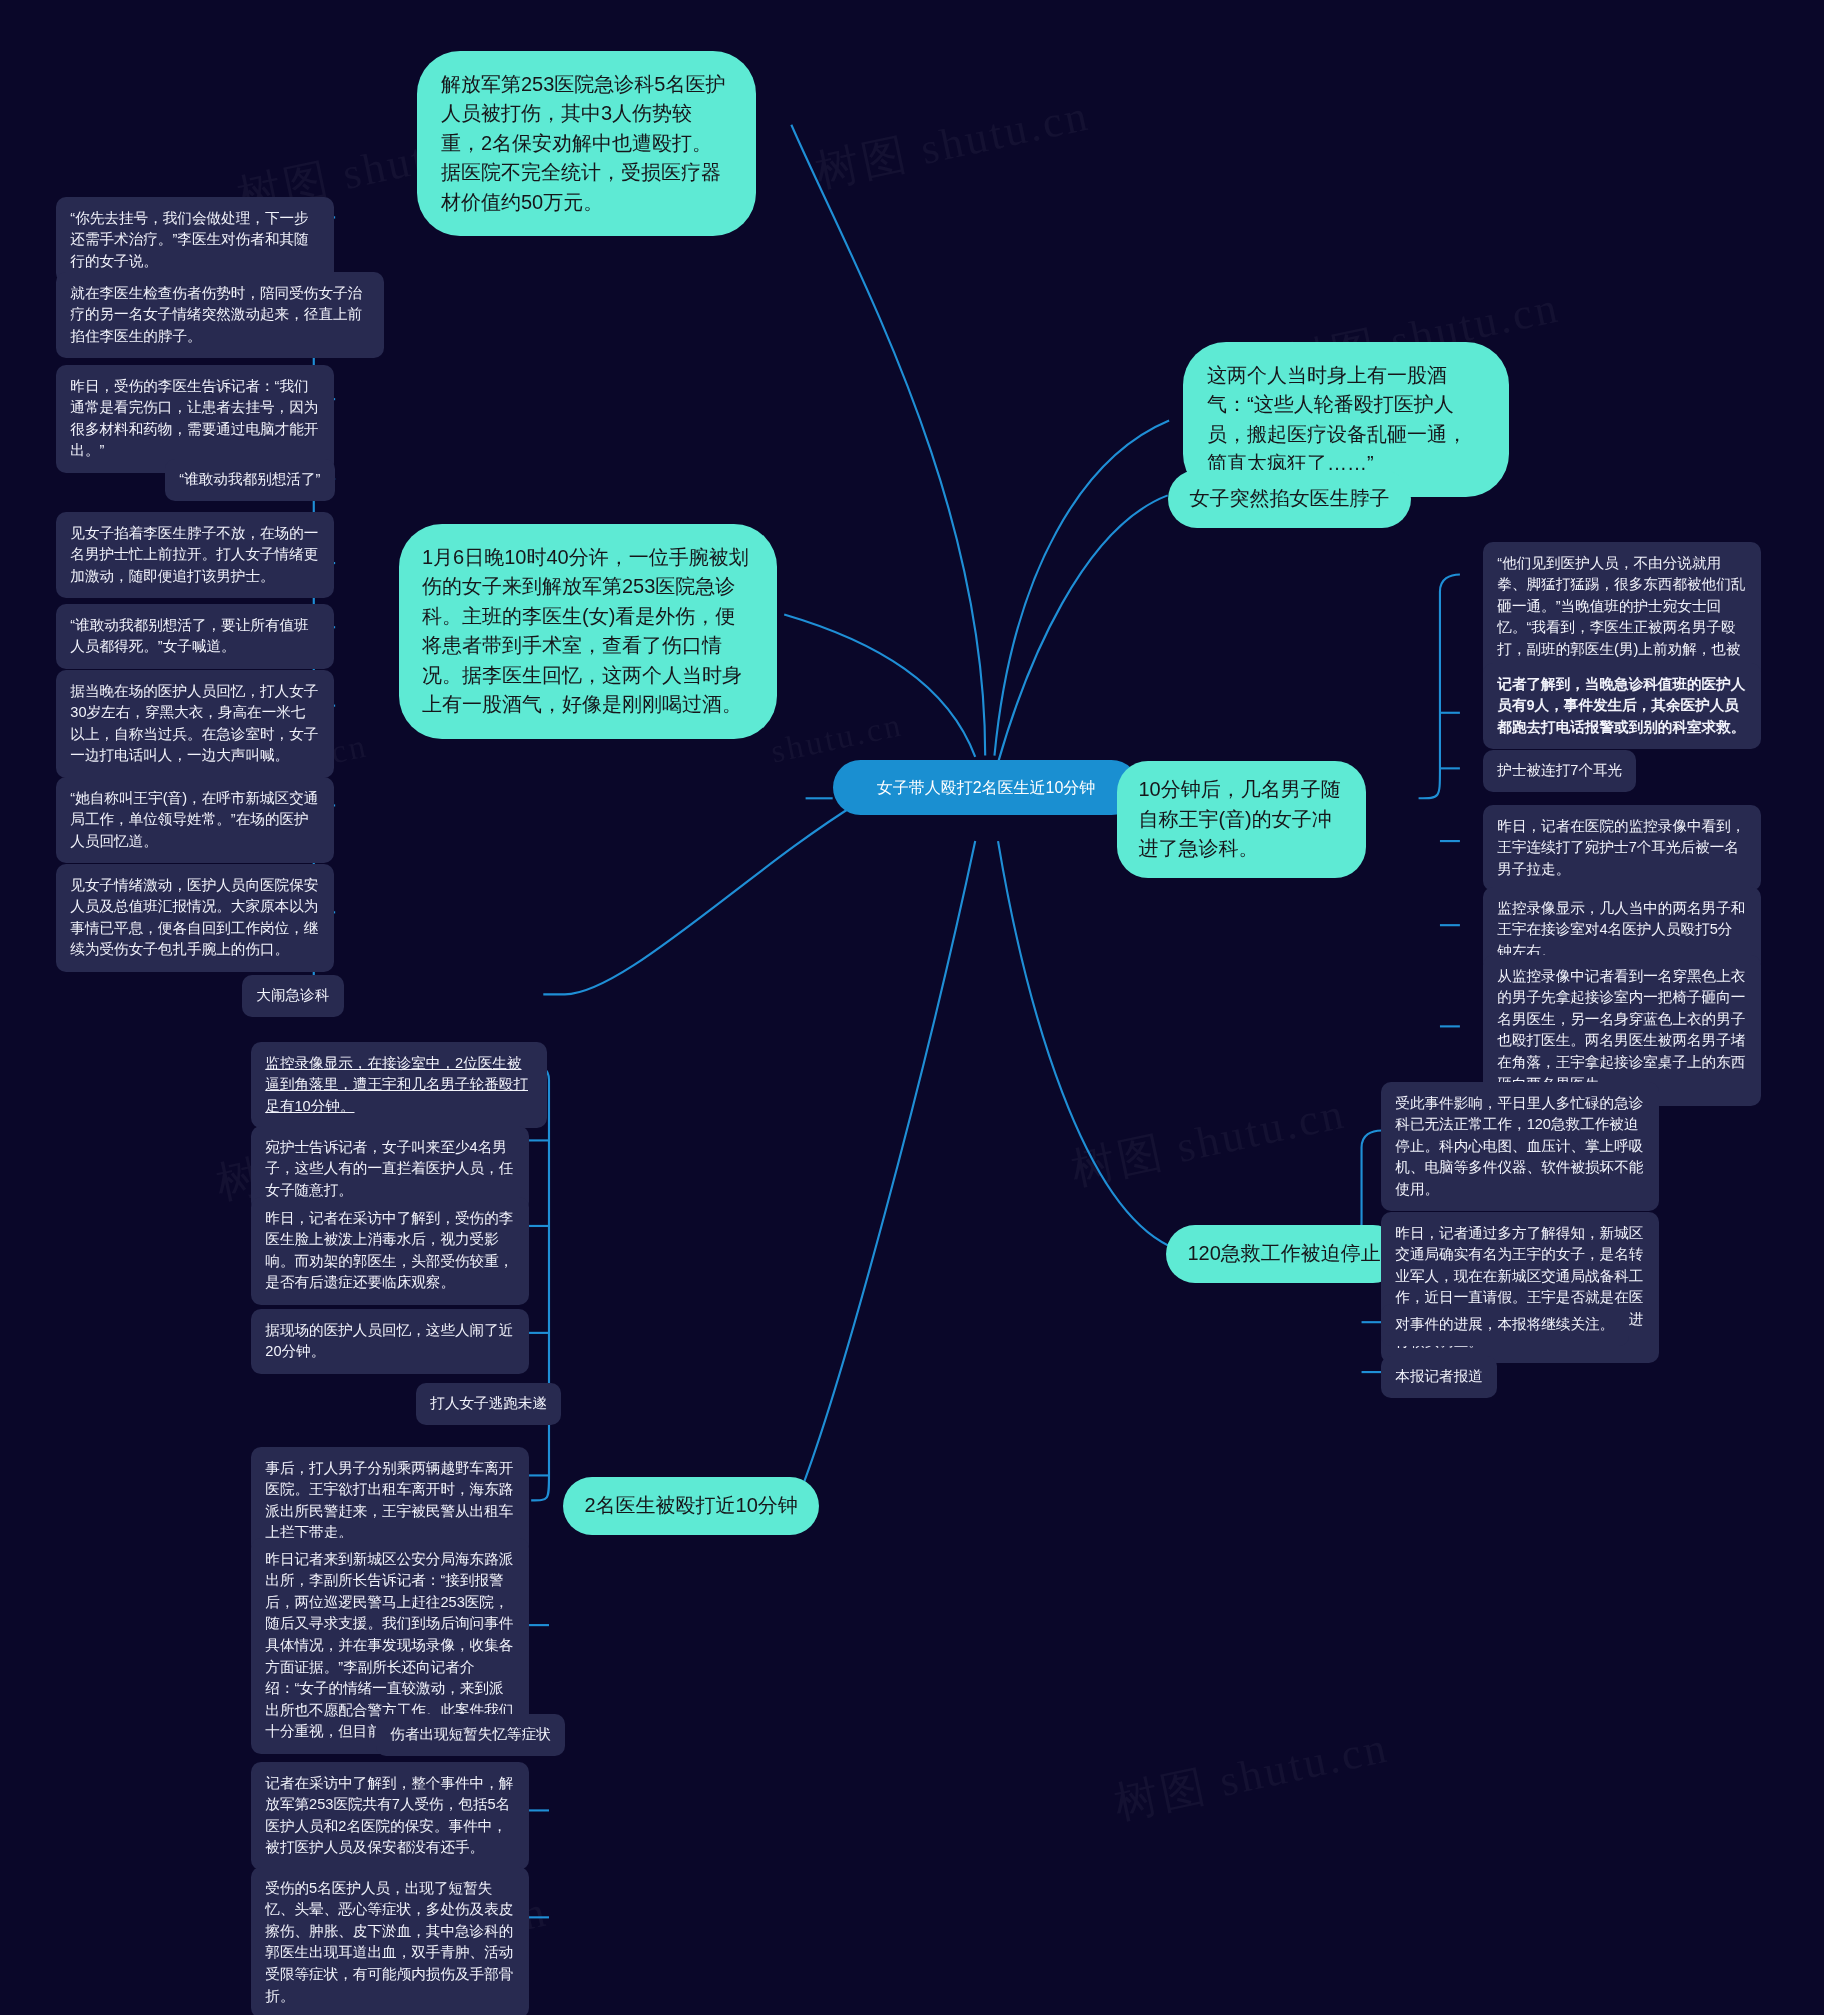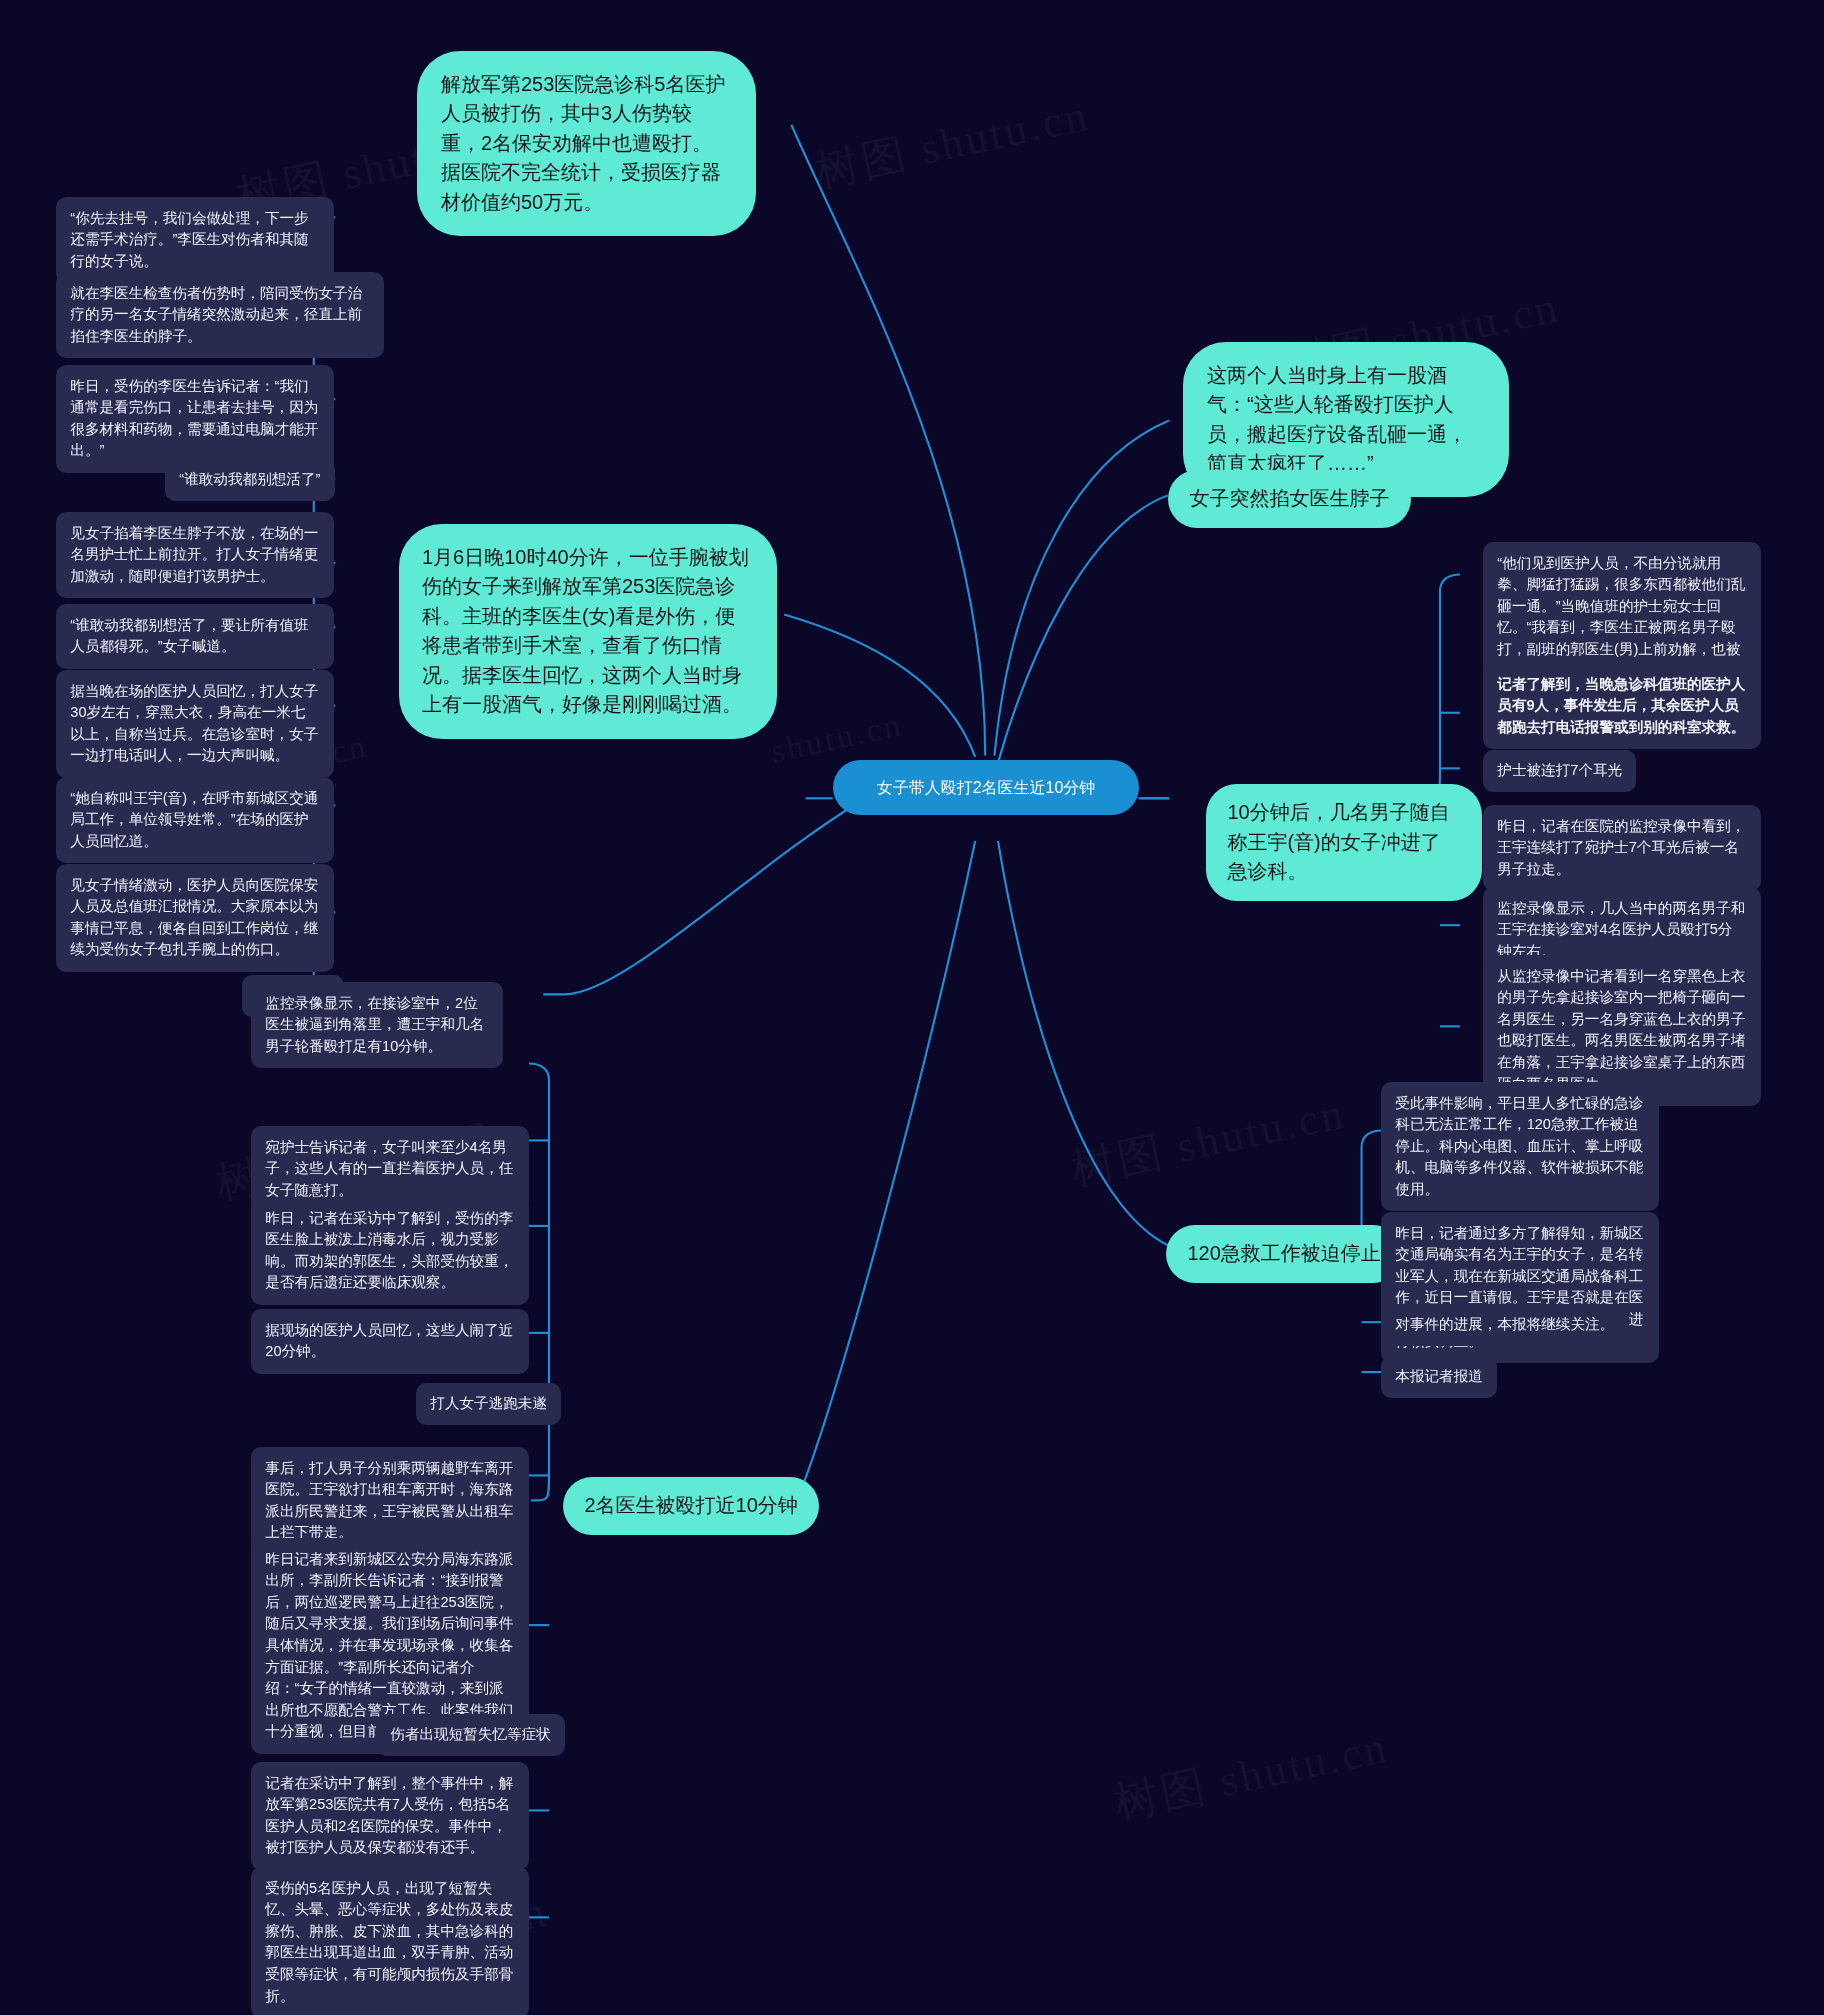--- a/index.html
+++ b/index.html
@@ -159,36 +159,36 @@
   <div class="node l2" style="left:56px;top:365px;width:278px;">昨日，受伤的李医生告诉记者：“我们通常是看完伤口，让患者去挂号，因为很多材料和药物，需要通过电脑才能开出。”</div>
   <div class="node l2 short" style="left:165px;top:459px;width:auto;">“谁敢动我都别想活了”</div>
   <div class="node l2" style="left:56px;top:512px;width:278px;">见女子掐着李医生脖子不放，在场的一名男护士忙上前拉开。打人女子情绪更加激动，随即便追打该男护士。</div>
   <div class="node l2" style="left:56px;top:604px;width:278px;">“谁敢动我都别想活了，要让所有值班人员都得死。”女子喊道。</div>
   <div class="node l2" style="left:56px;top:670px;width:278px;">据当晚在场的医护人员回忆，打人女子30岁左右，穿黑大衣，身高在一米七以上，自称当过兵。在急诊室时，女子一边打电话叫人，一边大声叫喊。</div>
   <div class="node l2" style="left:56px;top:864px;width:278px;">见女子情绪激动，医护人员向医院保安人员及总值班汇报情况。大家原本以为事情已平息，便各自回到工作岗位，继续为受伤女子包扎手腕上的伤口。</div>
   <div class="node l2" style="left:56px;top:777px;width:278px;">“她自称叫王宇(音)，在呼市新城区交通局工作，单位领导姓常。”在场的医护人员回忆道。</div>
 
   <div class="node l1" style="left:563px;top:1477px;width:auto;">2名医生被殴打近10分钟</div>
 
-  <div class="node l2" style="left:251px;top:982px;width:252px;">监控录像显示，在接诊室中，2位医生被逼到角落里，遭王宇和几名男子轮番殴打足有10分钟。</div>
+  <div class="node l2" style="left:251px;top:1042px;width:296px;text-decoration:underline;">监控录像显示，在接诊室中，2位医生被逼到角落里，遭王宇和几名男子轮番殴打足有10分钟。</div>
   <div class="node l2" style="left:251px;top:1126px;width:278px;">宛护士告诉记者，女子叫来至少4名男子，这些人有的一直拦着医护人员，任女子随意打。</div>
   <div class="node l2" style="left:251px;top:1197px;width:278px;">昨日，记者在采访中了解到，受伤的李医生脸上被泼上消毒水后，视力受影响。而劝架的郭医生，头部受伤较重，是否有后遗症还要临床观察。</div>
   <div class="node l2" style="left:251px;top:1309px;width:278px;">据现场的医护人员回忆，这些人闹了近20分钟。</div>
   <div class="node l2 short" style="left:416px;top:1383px;width:auto;">打人女子逃跑未遂</div>
   <div class="node l2" style="left:251px;top:1447px;width:278px;">事后，打人男子分别乘两辆越野车离开医院。王宇欲打出租车离开时，海东路派出所民警赶来，王宇被民警从出租车上拦下带走。</div>
   <div class="node l2" style="left:251px;top:1538px;width:278px;">昨日记者来到新城区公安分局海东路派出所，李副所长告诉记者：“接到报警后，两位巡逻民警马上赶往253医院，随后又寻求支援。我们到场后询问事件具体情况，并在事发现场录像，收集各方面证据。”李副所长还向记者介绍：“女子的情绪一直较激动，来到派出所也不愿配合警方工作。此案件我们十分重视，但目前还需进一步审理。”</div>
   <div class="node l2 short" style="left:376px;top:1714px;width:auto;">伤者出现短暂失忆等症状</div>
   <div class="node l2" style="left:251px;top:1762px;width:278px;">记者在采访中了解到，整个事件中，解放军第253医院共有7人受伤，包括5名医护人员和2名医院的保安。事件中，被打医护人员及保安都没有还手。</div>
   <div class="node l2" style="left:251px;top:1867px;width:278px;">受伤的5名医护人员，出现了短暂失忆、头晕、恶心等症状，多处伤及表皮擦伤、肿胀、皮下淤血，其中急诊科的郭医生出现耳道出血，双手青肿、活动受限等症状，有可能颅内损伤及手部骨折。</div>
 
   <div class="node l1 big" style="left:1183px;top:342px;width:326px;">这两个人当时身上有一股酒气：“这些人轮番殴打医护人员，搬起医疗设备乱砸一通，简直太疯狂了……”</div>
 
   <div class="node l1" style="left:1168px;top:470px;width:auto;">女子突然掐女医生脖子</div>
 
-  <div class="node l1" style="left:1206px;top:761px;width:276px;margin-top:23px;">10分钟后，几名男子随自称王宇(音)的女子冲进了急诊科。</div>
+  <div class="node l1" style="left:1117px;top:761px;width:249px;">10分钟后，几名男子随自称王宇(音)的女子冲进了急诊科。</div>
 
   <div class="node l2" style="left:1483px;top:542px;width:278px;">“他们见到医护人员，不由分说就用拳、脚猛打猛踢，很多东西都被他们乱砸一通。”当晚值班的护士宛女士回忆。“我看到，李医生正被两名男子殴打，副班的郭医生(男)上前劝解，也被随后冲上来的男子追打。”</div>
   <div class="node l2" style="left:1483px;top:663px;width:278px;font-weight:bold;">记者了解到，当晚急诊科值班的医护人员有9人，事件发生后，其余医护人员都跑去打电话报警或到别的科室求救。</div>
   <div class="node l2 short" style="left:1483px;top:750px;width:auto;">护士被连打7个耳光</div>
   <div class="node l2" style="left:1483px;top:805px;width:278px;">昨日，记者在医院的监控录像中看到，王宇连续打了宛护士7个耳光后被一名男子拉走。</div>
   <div class="node l2" style="left:1483px;top:887px;width:278px;">监控录像显示，几人当中的两名男子和王宇在接诊室对4名医护人员殴打5分钟左右。</div>
   <div class="node l2" style="left:1483px;top:955px;width:278px;">从监控录像中记者看到一名穿黑色上衣的男子先拿起接诊室内一把椅子砸向一名男医生，另一名身穿蓝色上衣的男子也殴打医生。两名男医生被两名男子堵在角落，王宇拿起接诊室桌子上的东西砸向两名男医生。</div>
 
   <div class="node l1" style="left:1166px;top:1225px;width:auto;">120急救工作被迫停止</div>
 

